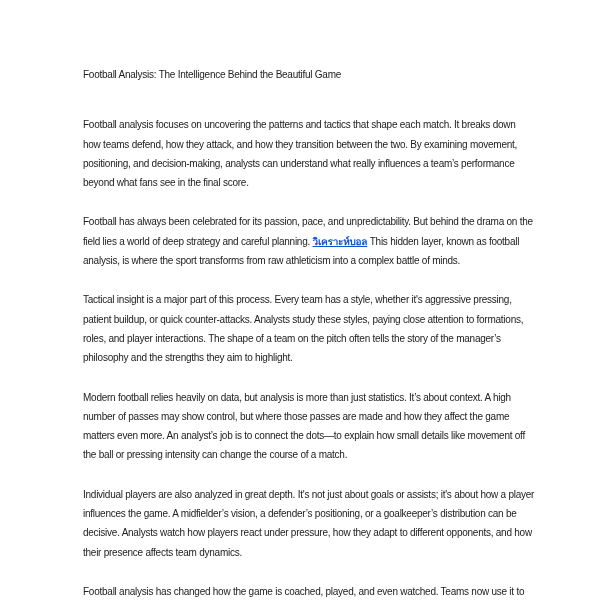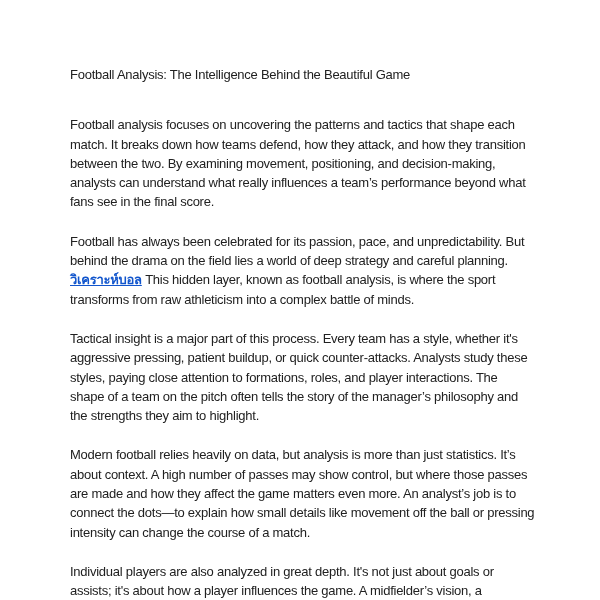--- a/index.html
+++ b/index.html
@@ -14,25 +14,25 @@
   }
   .page {
     box-sizing: border-box;
     width: 600px;
     height: 600px;
     padding: 65px 65px 0 70px;
     background: #ffffff;
   }
   .doc-text {
     font-family: "Liberation Sans", sans-serif;
-    font-size: 13px;
+    font-size: 10px;
     line-height: 19.3px;
     letter-spacing: -0.25px;
     color: #212121;
-    margin: 0 0 20px 0;
+    margin: 0 0 20px 13px;
     text-align: left;
   }
   .doc-title {
     margin-bottom: 31px;
   }
   .doc-link {
     color: #1155cc;
     font-weight: 700;
     text-decoration: underline;
     cursor: pointer;
@@ -50,14 +50,15 @@
   <p class="doc-text">
     <span>Football has always been celebrated for its passion, pace, and unpredictability. But behind the drama on the field lies a world of deep strategy and careful planning. </span><a class="doc-link" href="#">วิเคราะห์บอล</a><span> This hidden layer, known as football analysis, is where the sport transforms from raw athleticism into a complex battle of minds.</span>
   </p>
 
   <p class="doc-text">Tactical insight is a major part of this process. Every team has a style, whether it's aggressive pressing, patient buildup, or quick counter-attacks. Analysts study these styles, paying close attention to formations, roles, and player interactions. The shape of a team on the pitch often tells the story of the manager’s philosophy and the strengths they aim to highlight.</p>
 
   <p class="doc-text">Modern football relies heavily on data, but analysis is more than just statistics. It’s about context. A high number of passes may show control, but where those passes are made and how they affect the game matters even more. An analyst’s job is to connect the dots—to explain how small details like movement off the ball or pressing intensity can change the course of a match.</p>
 
   <p class="doc-text">Individual players are also analyzed in great depth. It's not just about goals or assists; it's about how a player influences the game. A midfielder’s vision, a defender’s positioning, or a goalkeeper’s distribution can be decisive. Analysts watch how players react under pressure, how they adapt to different opponents, and how their presence affects team dynamics.</p>
 
+  <p class="doc-text">Football analysis has changed how the game is coached, played, and even watched. Teams now use it to</p>
 
 </div>
 
 </body></html>

